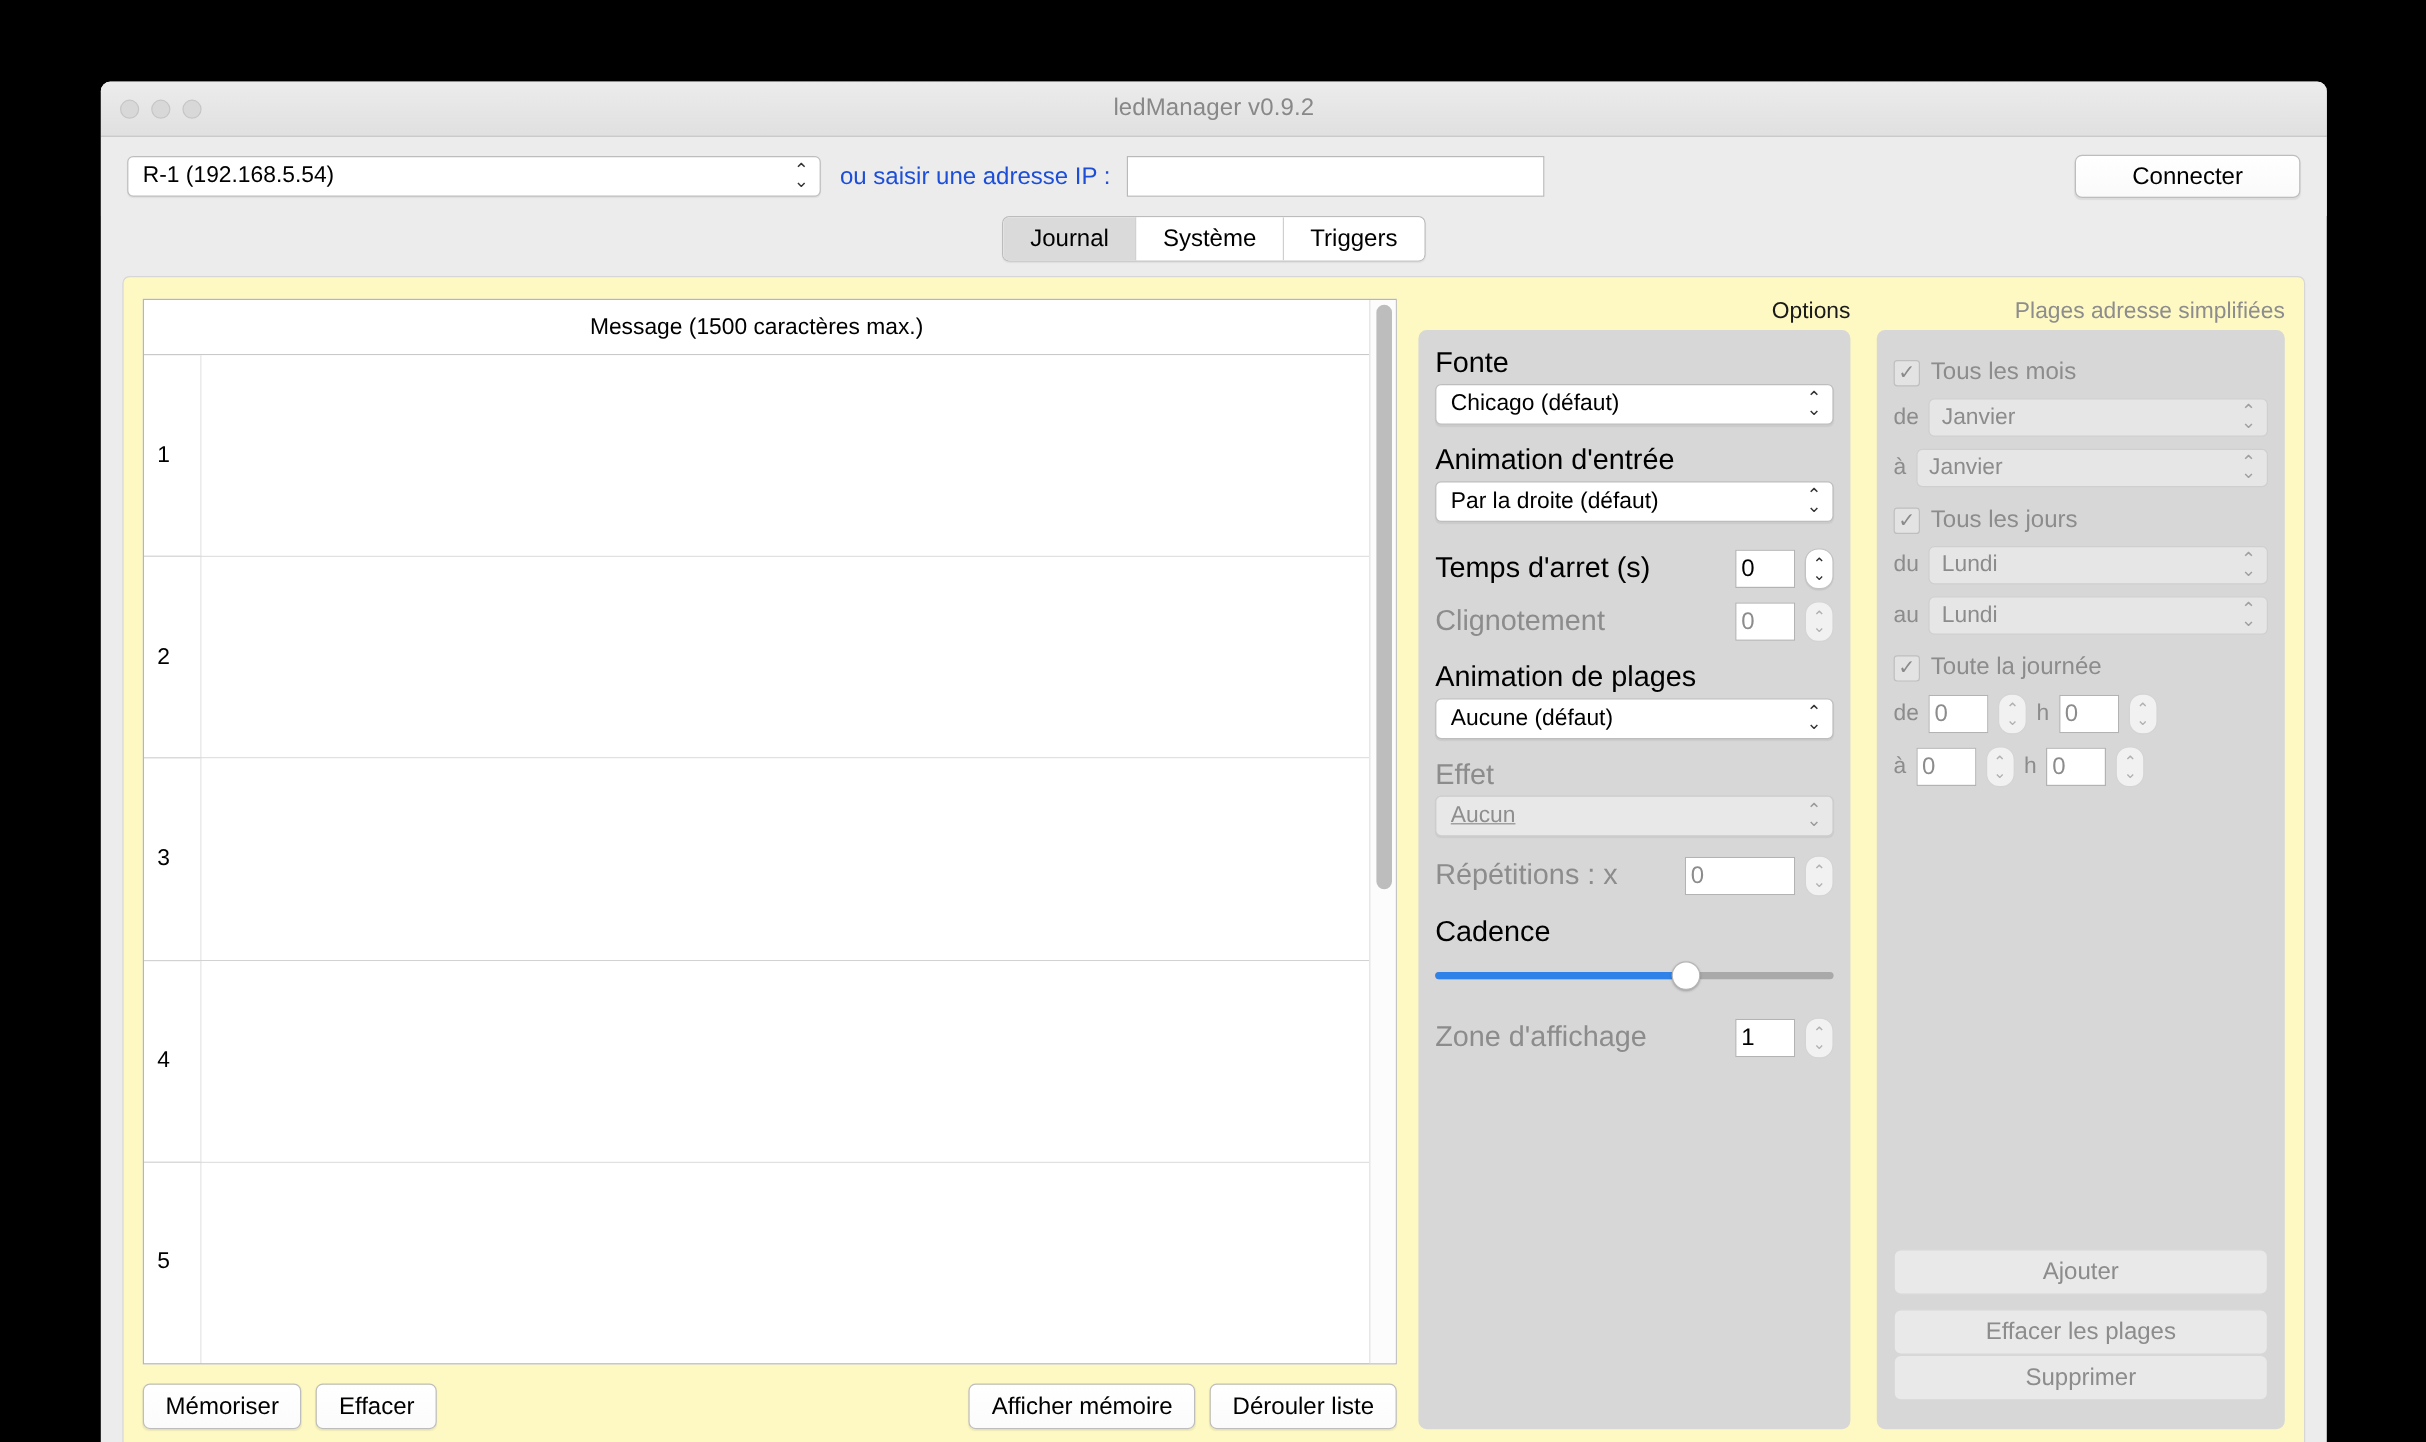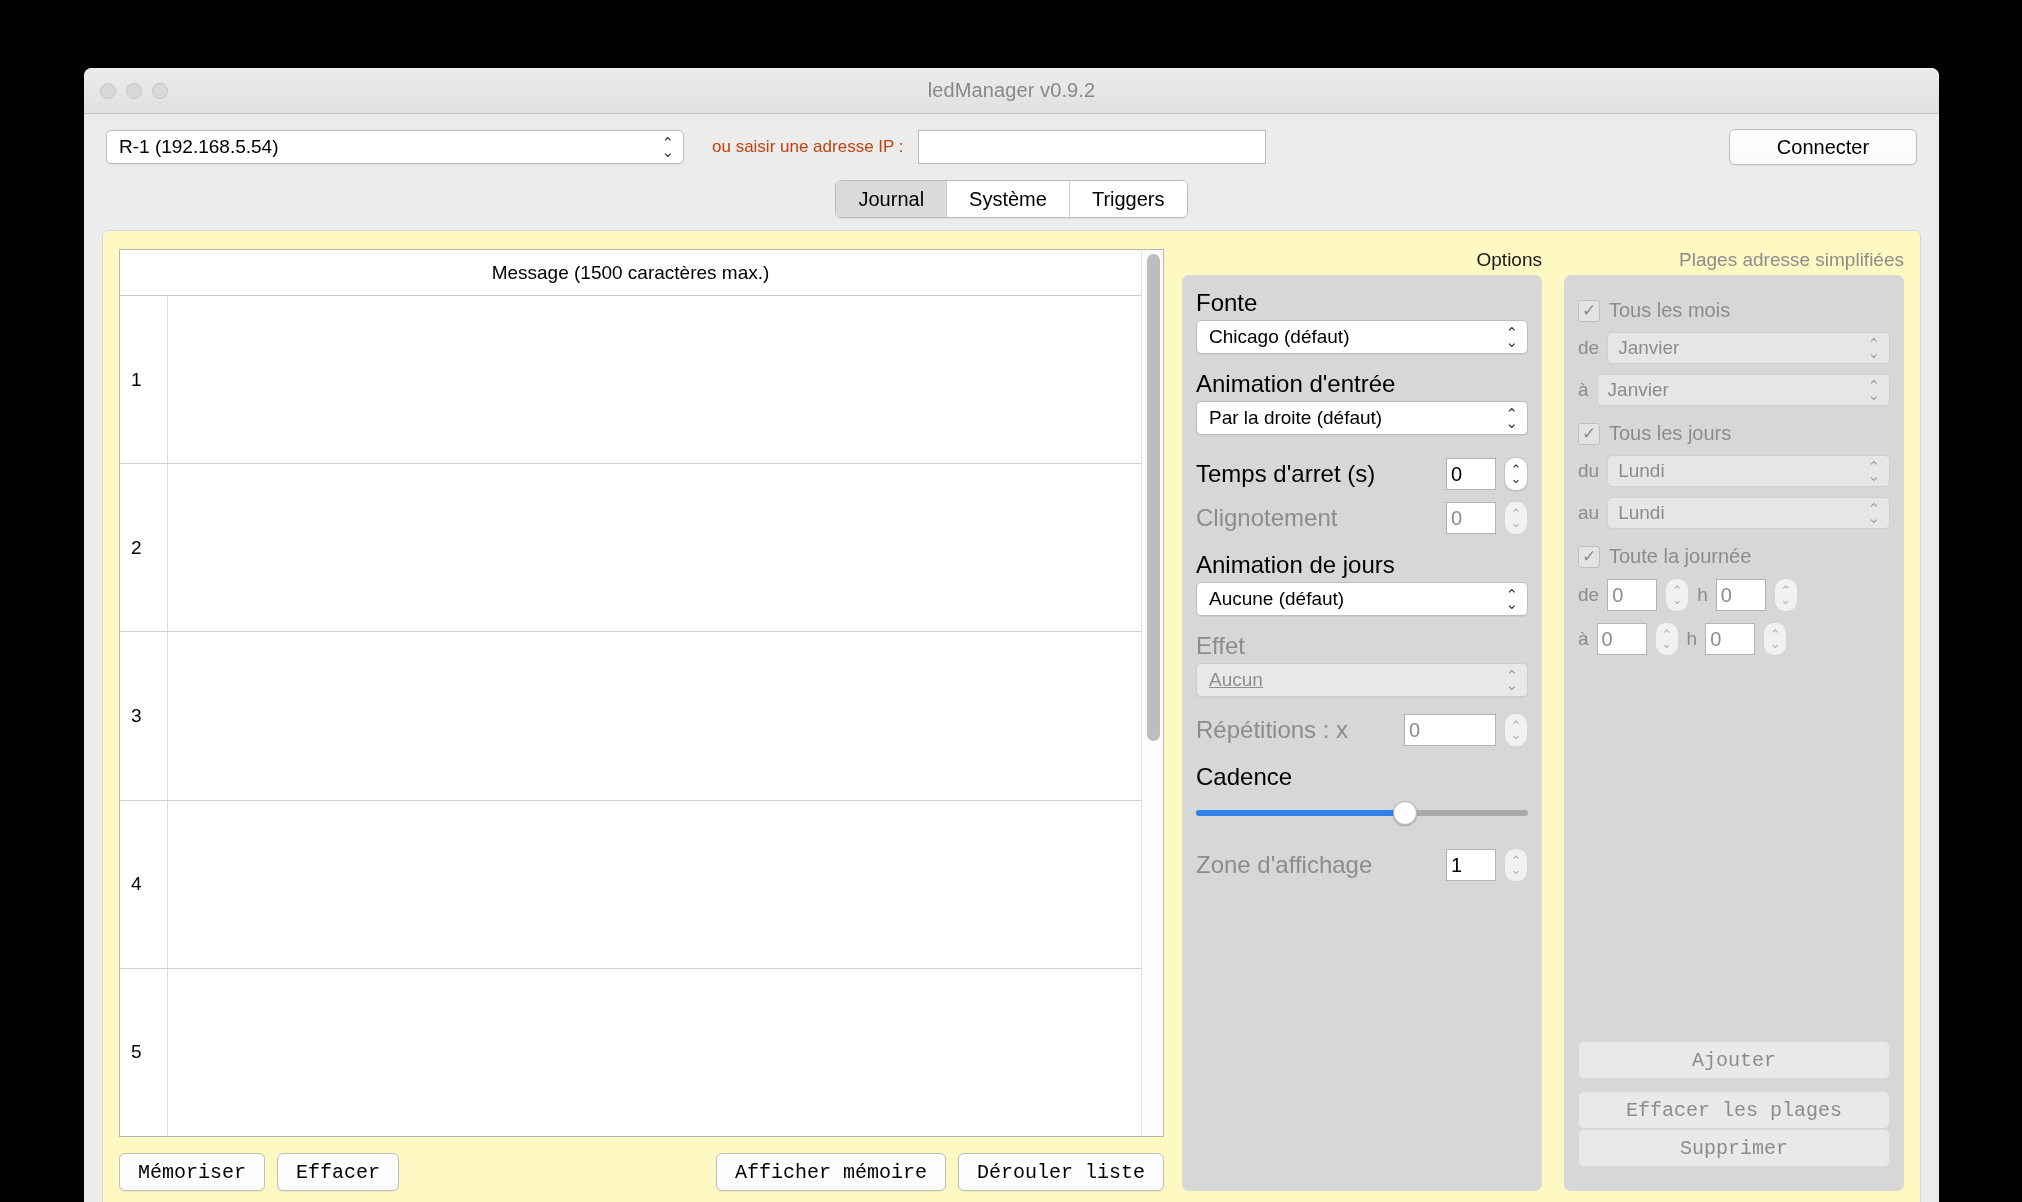--- a/index.html
+++ b/index.html
@@ -82,23 +82,23 @@
     align-items: center;
     line-height: 0.62;
     font-size: 15px;
     color: #333;
   }
   .chevrons span { display: block; }
   .popup-button.disabled { background: #e8e8e8; border-color: #cdcdcd; color: #8e8e8e; text-decoration: underline; }
   .popup-button.disabled .chevrons { color: #9a9a9a; }
 
   #ip-label {
-    margin-left: 28px;
-    font-size: 17px;
-    color: #c2410c;
+    margin-left: 16px;
+    font-size: 20px;
+    color: #1d4ed8;
     white-space: nowrap;
   }
   #ip-input {
     margin-left: 14px;
     width: 348px; height: 34px;
     background: #fff;
     border: 1px solid #b9b9b9;
     font-size: 19px;
     padding: 0 7px;
     color: #000;
@@ -236,21 +236,21 @@
     gap: 12px;
   }
   .btn {
     height: 38px;
     padding: 0 18px;
     background: linear-gradient(to bottom,#ffffff 0%, #fbfbfb 100%);
     border: 1px solid #bdbdbd;
     border-radius: 6px;
     font-size: 20px;
     color: #000;
-    font-family: Liberation Mono, monospace;
+    font-family: Liberation Sans, sans-serif;
     box-shadow: 0 1px 1px rgba(0,0,0,0.07);
     white-space: nowrap;
     cursor: default;
   }
   .btn.disabled {
     background: #e9e9e9;
     border: 1px solid #d7d7d7;
     color: #8c8c8c;
     box-shadow: none;
   }
@@ -528,21 +528,21 @@
           <div class="spacer-flex"></div>
           <input class="num-input disabled" type="text" disabled="" value="0" style="">
           <div class="stepper disabled">
               <span>⌃</span>
               <span>⌄</span>
             </div>
         </div>
 
         <div class="gap-m"></div>
 
-        <div class="field-label">Animation de jours</div>
+        <div class="field-label">Animation de plages</div>
         <div class="popup-button">
           <span>Aucune (défaut)</span>
           <span class="chevrons">
               <span>⌃</span>
               <span>⌄</span>
             </span>
         </div>
 
         <div class="gap-m"></div>
 

